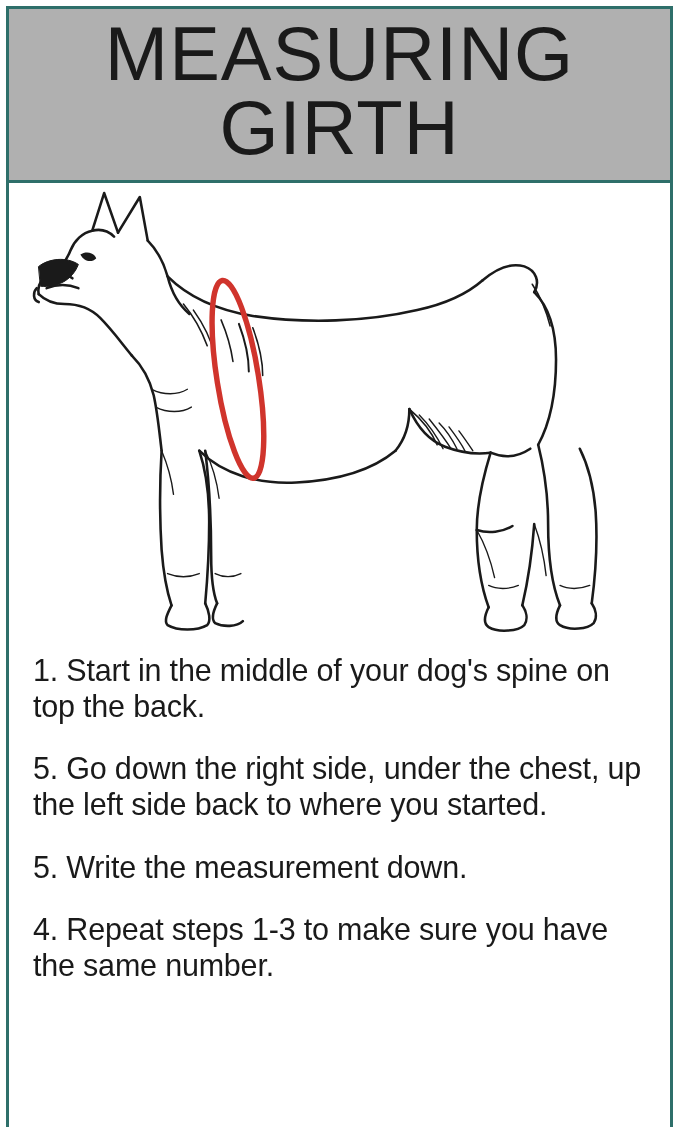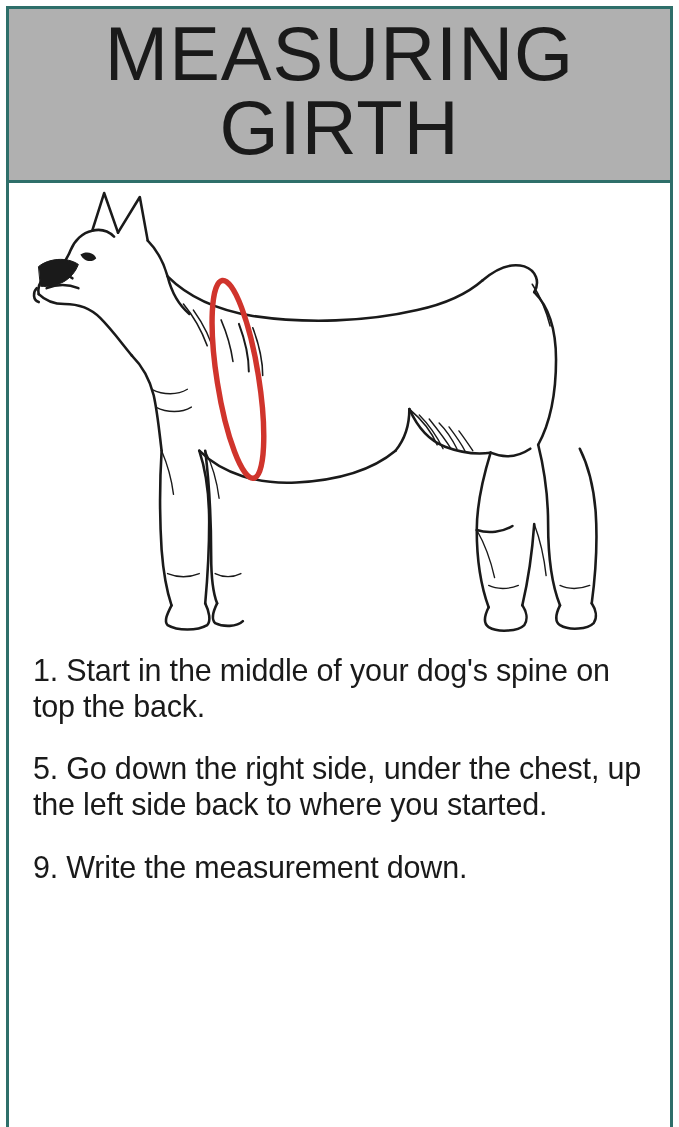--- a/index.html
+++ b/index.html
@@ -185,17 +185,18 @@
 
         <g>
           <ellipse cx="231" cy="196" rx="21" ry="101" transform="rotate(-9 231 196)" fill="none" stroke="#d0342c" stroke-width="5.5"></ellipse>
         </g>
       </svg>
     </div>
 
     <div class="steps">
       <p class="step">1. Start in the middle of your dog's spine on top the back.</p>
       <p class="step">5. Go down the right side, under the chest, up the left side back to where you started.</p>
-      <p class="step">9. Write the measurement down.</p>
+      <p class="step">5. Write the measurement down.</p>
+      <p class="step">4. Repeat steps 1-3 to make sure you have the same number.</p>
     </div>
 
   </div>
 </div>
 
 </body></html>

